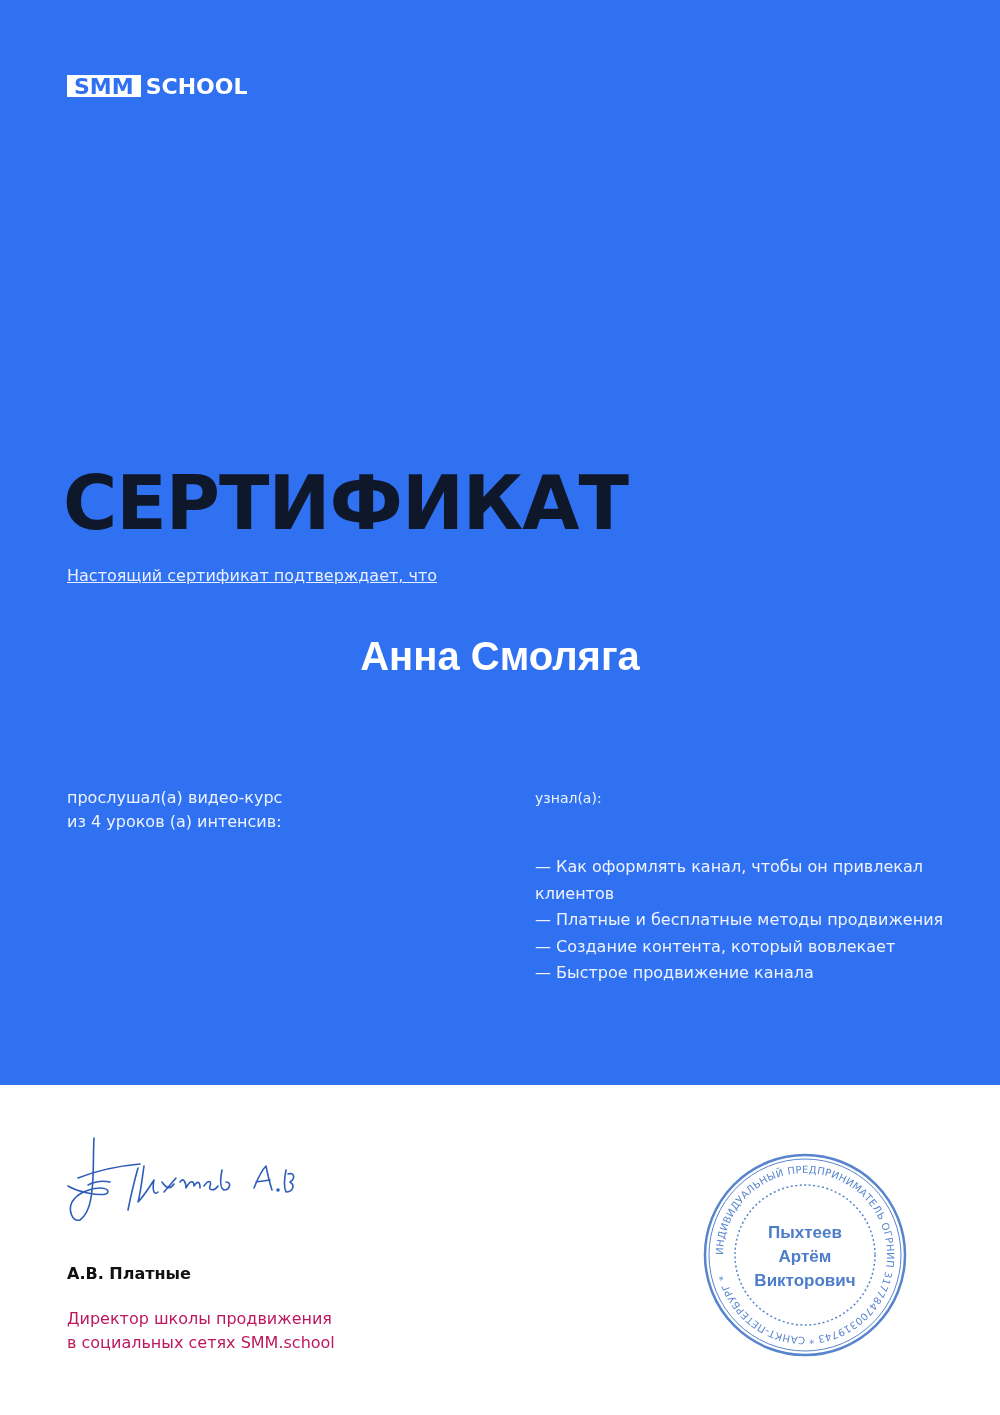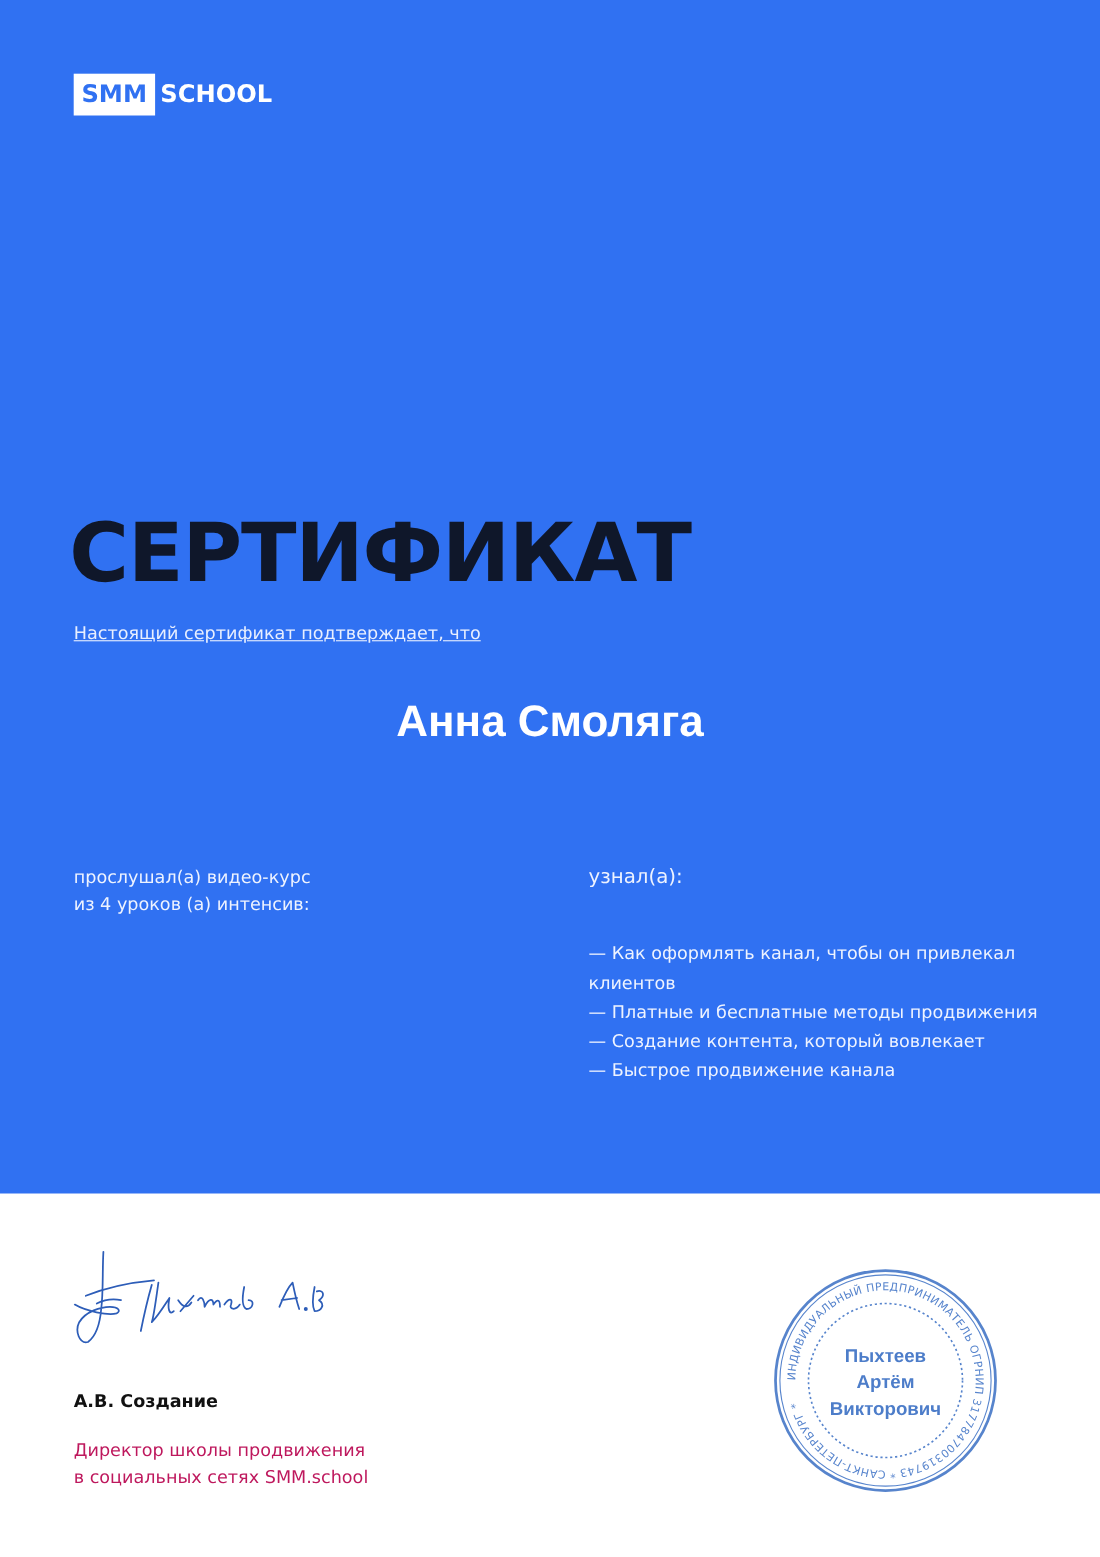--- a/index.html
+++ b/index.html
@@ -3,38 +3,38 @@
 <meta charset="utf-8">
 <style>
   * { margin: 0; padding: 0; box-sizing: border-box; }
   html, body { width: 1000px; height: 1415px; background: #ffffff; overflow: hidden; }
   body { position: relative; font-family: "DejaVu Sans", "Liberation Sans", sans-serif; }
 
   .top { position: absolute; left: 0; top: 0; width: 1000px; height: 1085px; background: #3071F2; }
 
   .logo { position: absolute; left: 67px; top: 70px; height: 32px; display: flex; align-items: center; }
   .logo-box { background: #ffffff; color: #3071F2; font-family: "DejaVu Sans", sans-serif; font-weight: bold;
-              font-size: 22px; height: 38px; padding: 0 7px; display: flex; align-items: center; letter-spacing: 0px; }
+              font-size: 22px; height: 22px; padding: 0 7px; display: flex; align-items: center; letter-spacing: 0px; }
   .logo-text { color: #ffffff; font-family: "DejaVu Sans", sans-serif; font-weight: bold; font-size: 22px;
                margin-left: 5px; letter-spacing: 0px; }
 
   .cert-title { position: absolute; left: 63px; top: 458px; color: #0f172a; font-family: "DejaVu Sans", sans-serif;
                 font-weight: bold; font-size: 74px; letter-spacing: -1px; line-height: 90px; white-space: nowrap; }
 
   .confirms { position: absolute; left: 67px; top: 566px; color: #e8efff; font-size: 16px; line-height: 20px; white-space: nowrap; text-decoration: underline; }
 
   .recipient { position: absolute; left: 0; width: 1000px; top: 632px; text-align: center; color: #ffffff;
                font-family: "Liberation Sans", sans-serif; font-weight: bold; font-size: 40px; line-height: 48px; }
 
   .left-col { position: absolute; left: 67px; top: 786px; width: 430px; color: #ffffff; }
   .intro { font-size: 16px; line-height: 24px; color: #eef3ff; }
   .course { margin-top: 23px; font-weight: bold; font-size: 28px; line-height: 37px; color: #ffffff; }
 
   .right-col { position: absolute; left: 535px; top: 786px; width: 420px; color: #eef3ff; }
-  .learned-label { font-size: 18px; line-height: 24px; }
+  .learned-label { font-size: 14px; line-height: 24px; }
   .learned-list { margin-top: 44px; list-style: none; }
   .learned-list li { font-size: 16px; line-height: 26.5px; }
 
   .signature { position: absolute; left: 58px; top: 1130px; width: 250px; height: 100px; }
 
   .signer-name { position: absolute; left: 67px; top: 1263px; font-weight: bold; font-size: 16px; color: #111; line-height: 22px; }
   .signer-role { position: absolute; left: 67px; top: 1307px; font-size: 16px; color: #be185d; line-height: 24px; }
 
   .stamp { position: absolute; left: 700px; top: 1150px; width: 210px; height: 210px; }
 </style>
@@ -79,21 +79,21 @@
     <path d="M104 52 C108 58 112 60 116 54 M106 62 L118 48"></path>
     <path d="M122 52 C126 46 128 54 128 58 C132 50 136 50 136 56 C140 50 142 52 142 58"></path>
     <path d="M146 56 C150 50 154 50 152 56 C150 60 156 62 160 56"></path>
     <path d="M164 40 C162 50 162 58 166 60 C172 60 174 52 168 52"></path>
     <path d="M196 58 C200 48 204 40 208 36 C210 46 212 54 214 60 M198 52 L212 50"></path>
     <circle cx="220" cy="60" r="1" fill="#2D5DB8"></circle>
     <path d="M228 40 C226 50 226 58 228 62 C234 62 238 56 232 52 C238 48 236 42 230 44"></path>
   </g>
 </svg>
 
-<div class="signer-name">А.В. Создание</div>
+<div class="signer-name">А.В. Платные</div>
 <div class="signer-role">
   <div>Директор школы продвижения</div>
   <div>в социальных сетях SMM.school</div>
 </div>
 
 <svg class="stamp" viewBox="0 0 210 210">
   <defs>
     <path id="ringPath" d="M105 105 m-82 0 a82 82 0 1 1 164 0 a82 82 0 1 1 -164 0"></path>
   </defs>
   <g fill="none" stroke="#3A6FC4" opacity="0.85">

